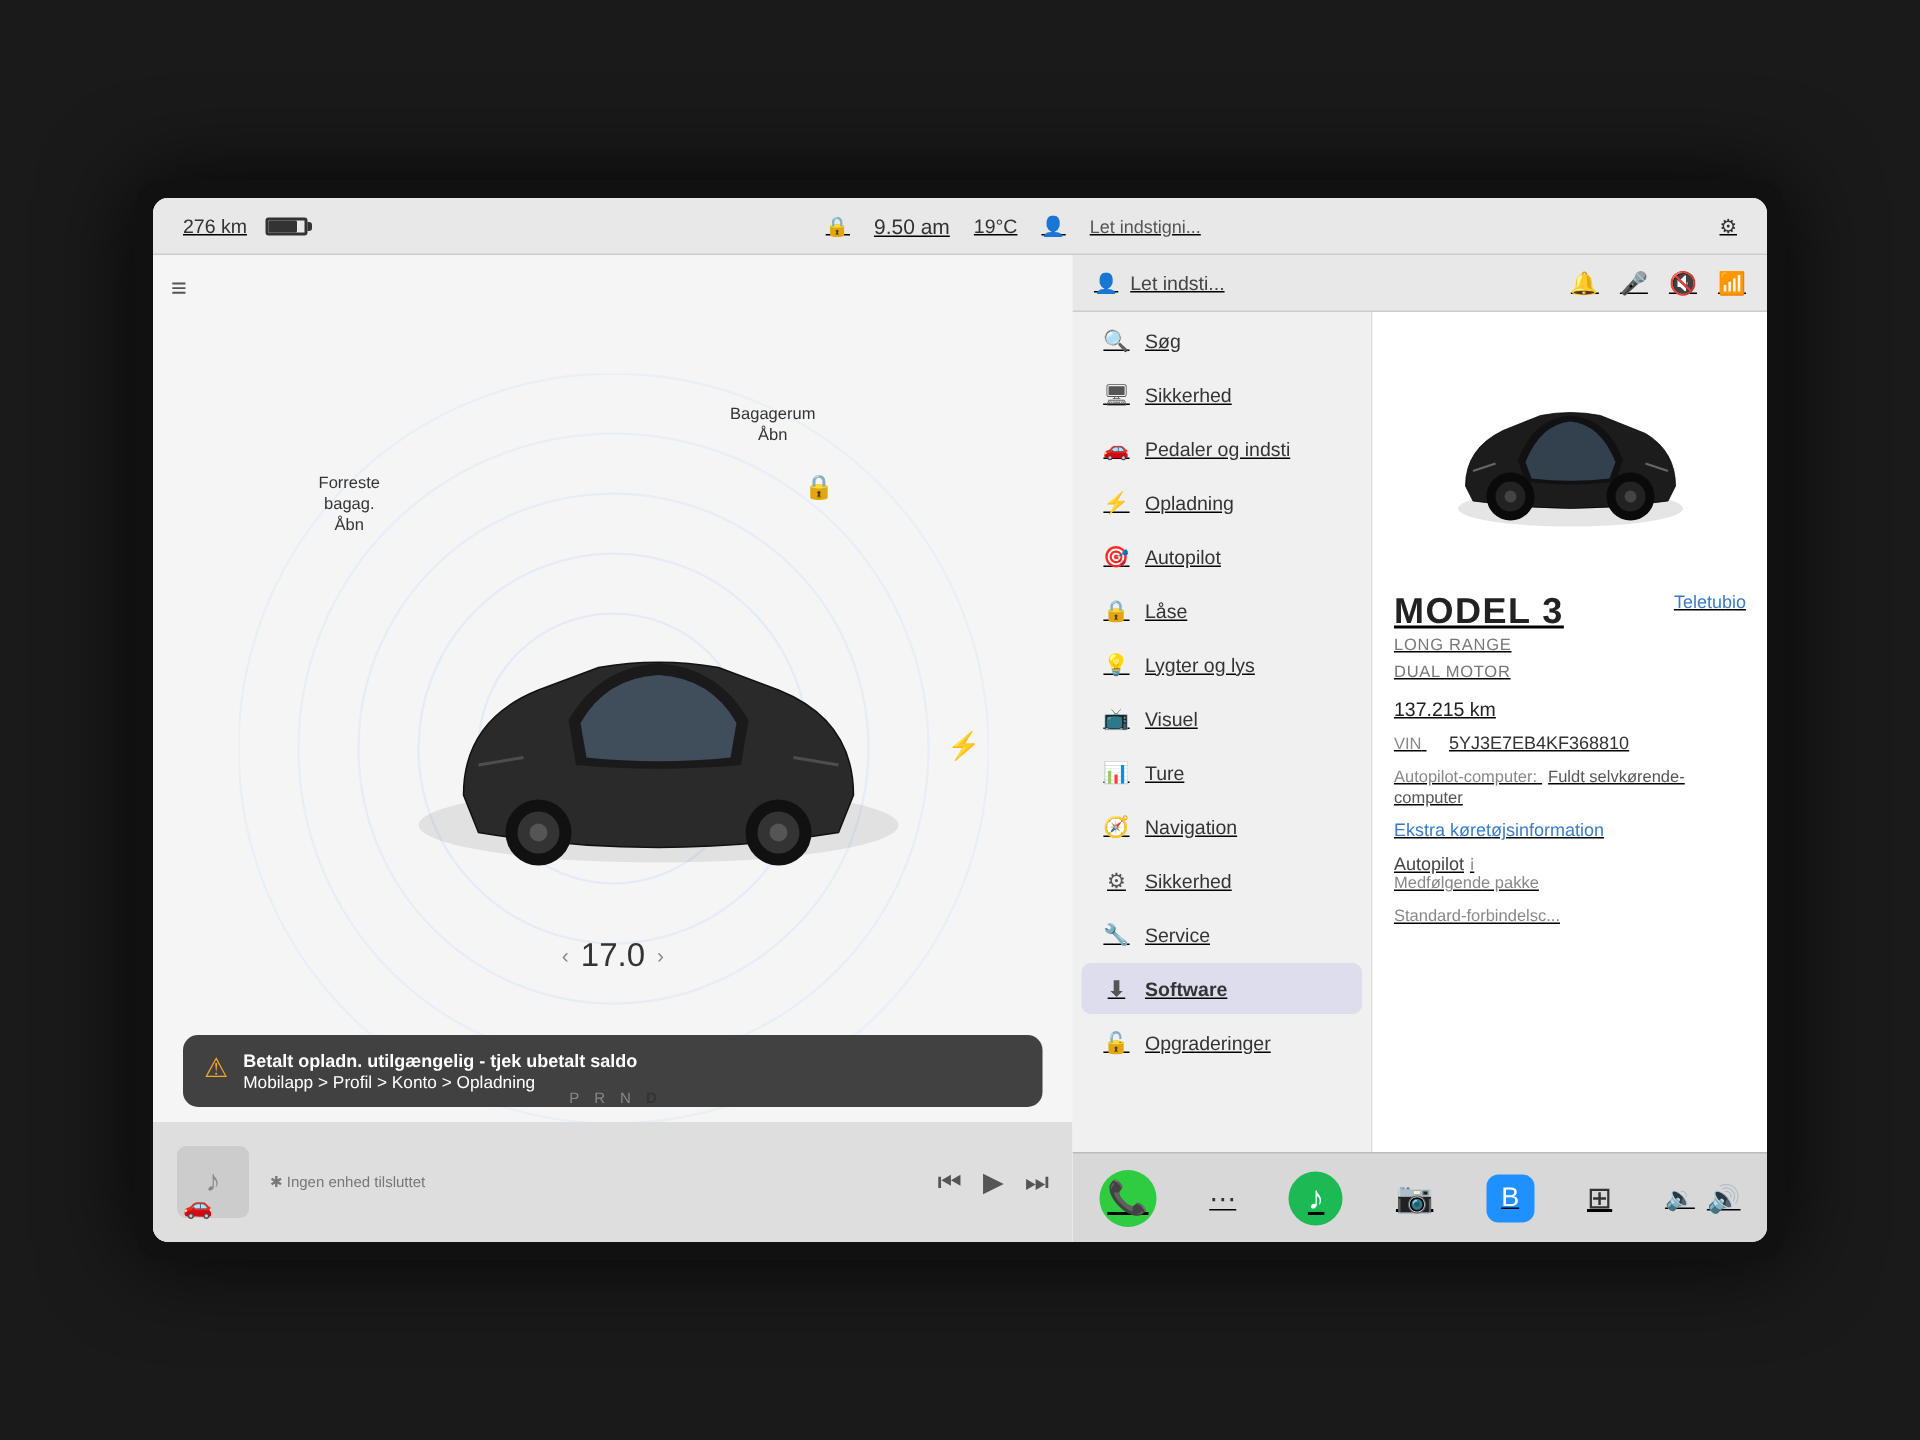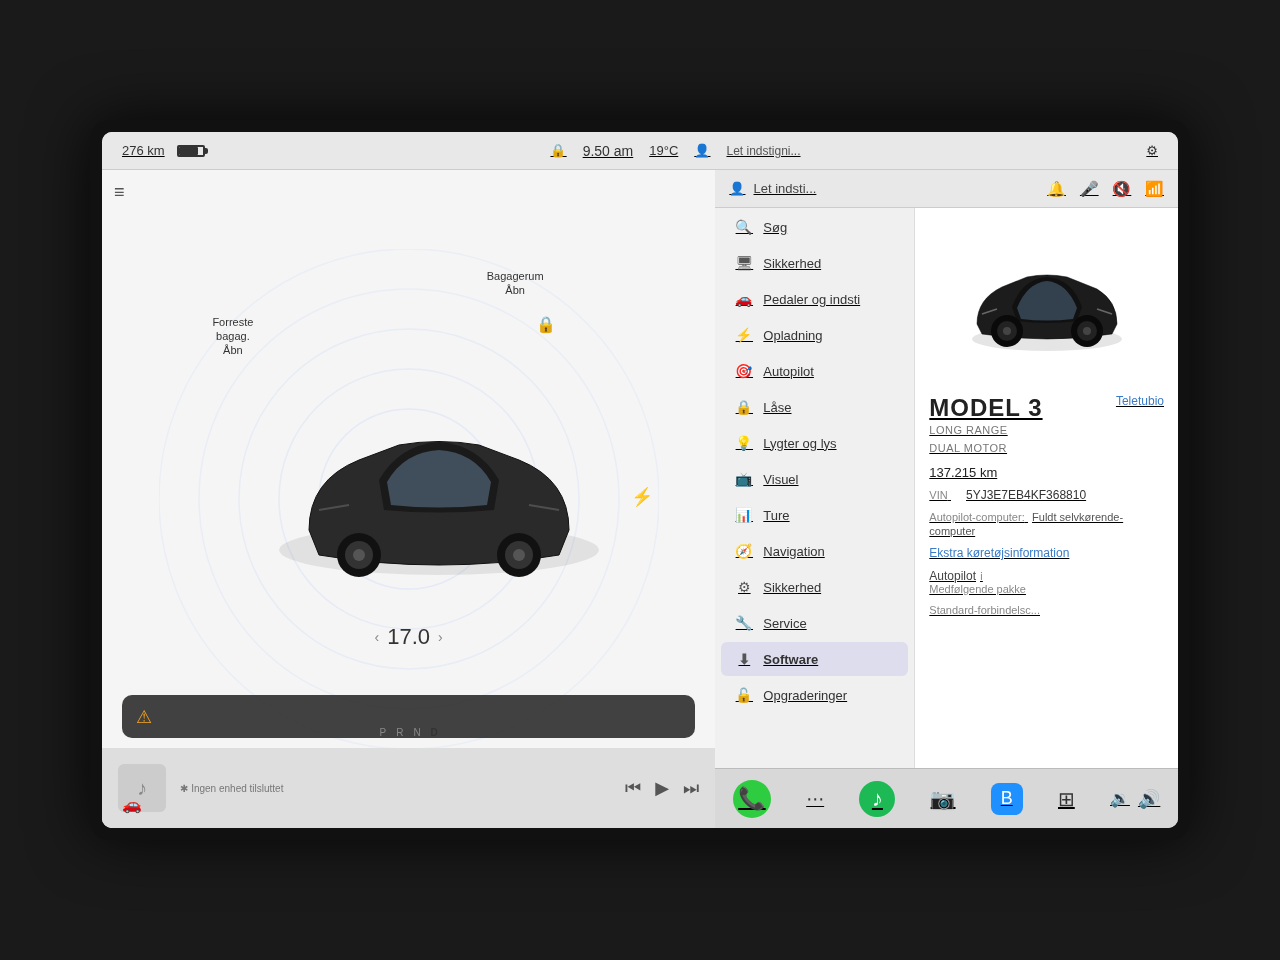--- a/index.html
+++ b/index.html
@@ -434,20 +434,24 @@
           <span style="white-space:pre-line; font-size:11px; color:#333;">Bagagerum
 Åbn</span>
         </div>
 
         <div class="lock-badge">🔒</div>
 
         <div class="charging-badge">⚡</div>
 
         <div class="alert-banner">
           <span class="alert-icon">⚠</span>
+          <div class="alert-text">
+            <strong>Betalt opladn. utilgængelig - tjek ubetalt saldo</strong>
+            <span>Mobilapp &gt; Profil &gt; Konto &gt; Opladning</span>
+          </div>
         </div>
 
         <div style="position:absolute; bottom:90px; left:50%; transform:translateX(-50%); display:flex; flex-direction:column; align-items:center; gap:2px;">
           <div style="font-size:10px; color:#888; display:flex; gap:10px;">
             <span>P</span>
               <span>R</span>
               <span>N</span>
               <span style="font-weight:700; color:#333;">D</span>
           </div>
           <div class="odometer">

